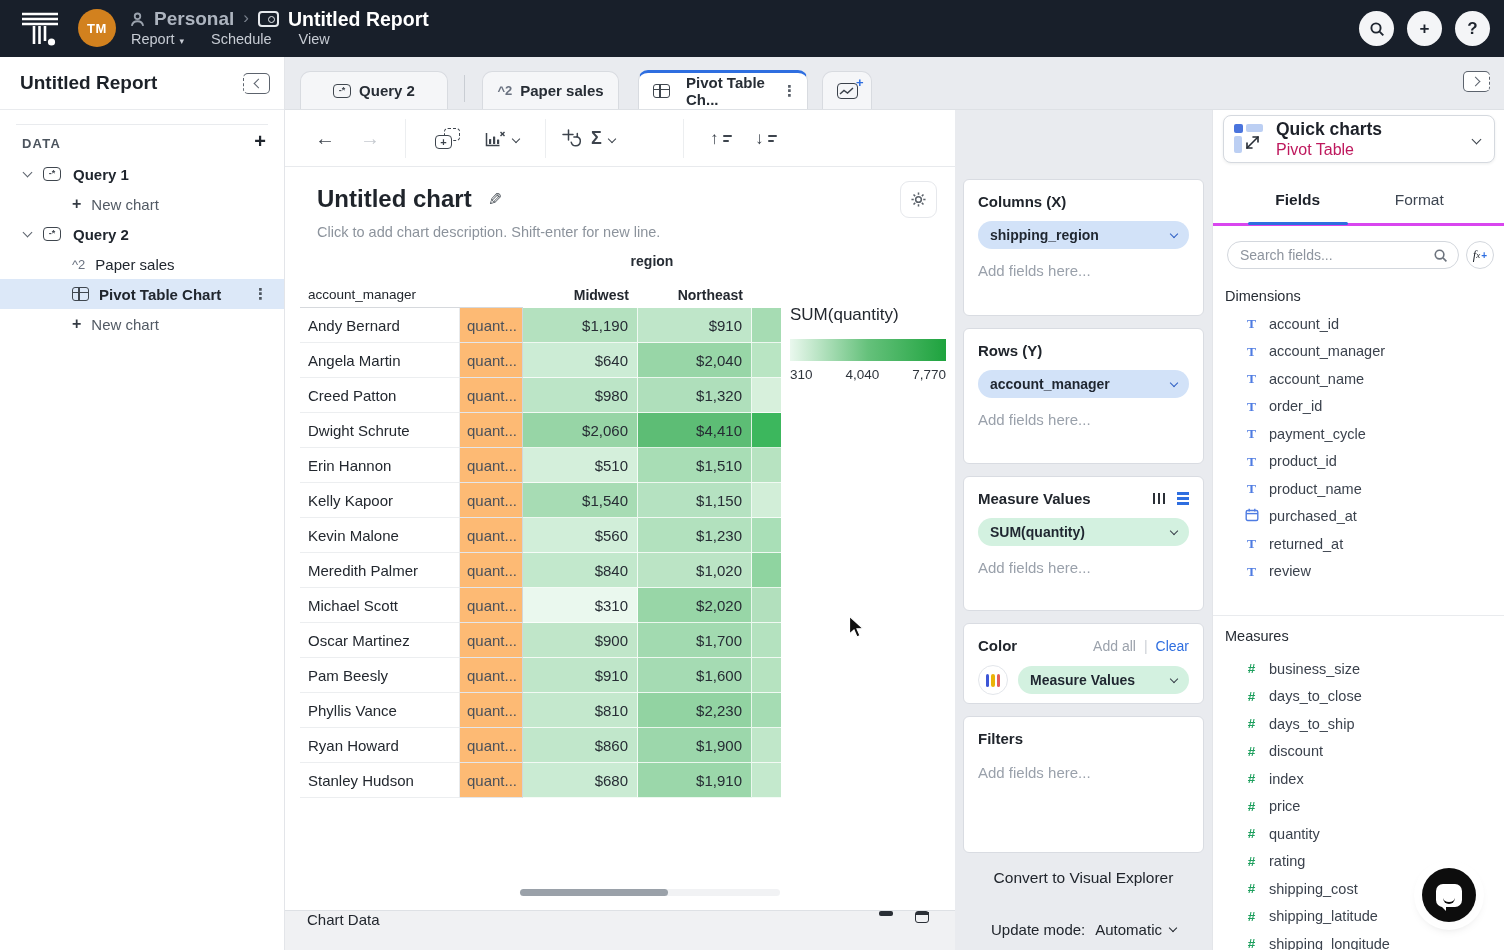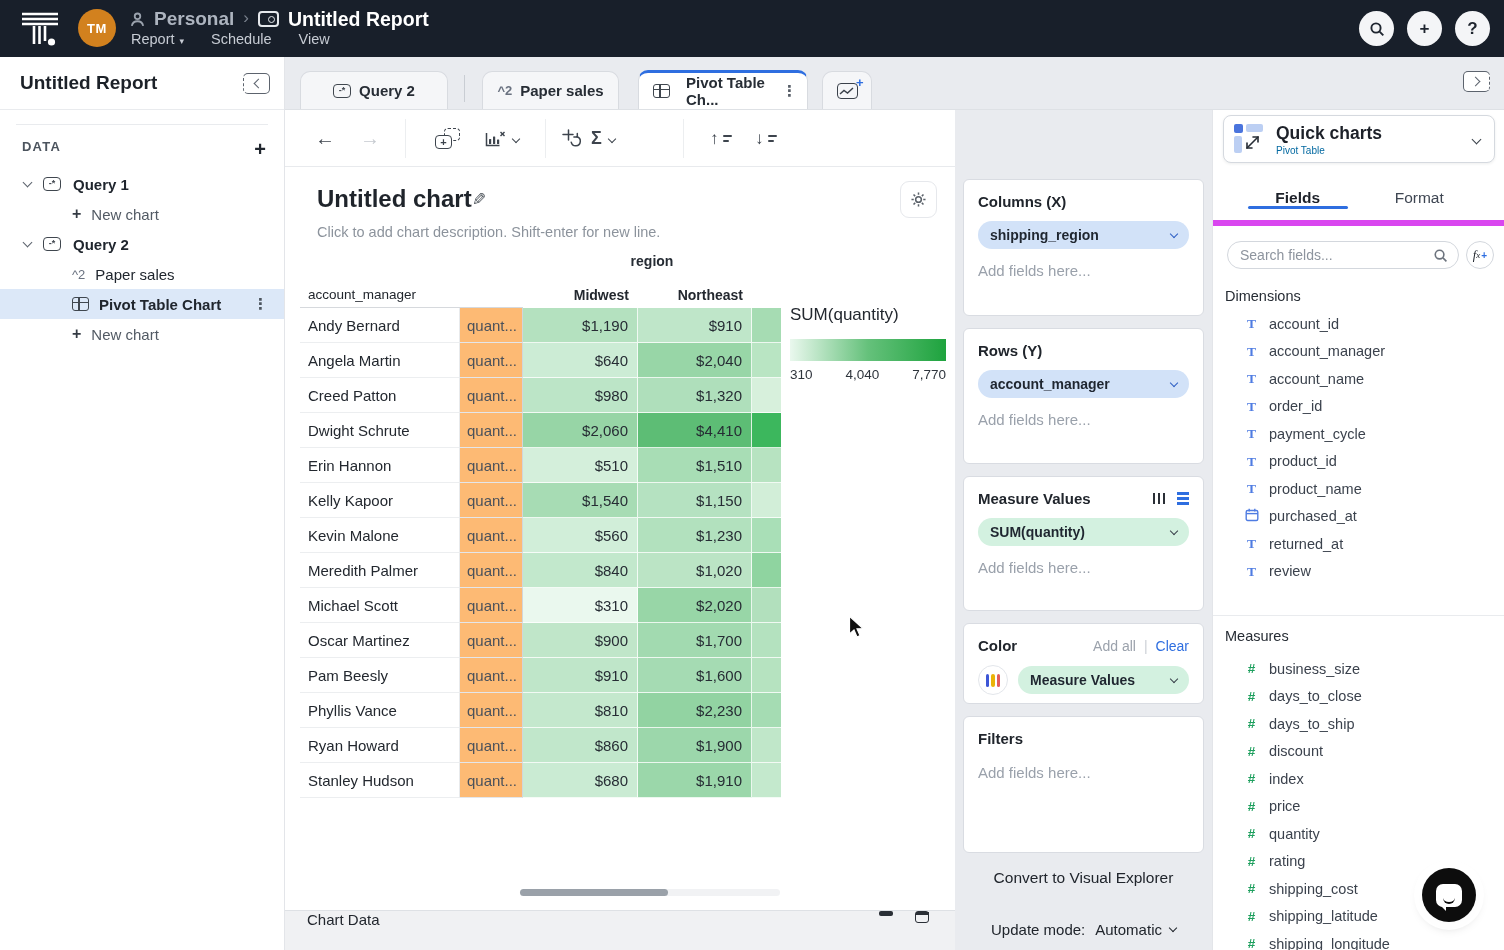--- a/index.html
+++ b/index.html
@@ -28,21 +28,21 @@
   .sb-title{font-size:19px;font-weight:700;color:#1c2128;}
   .panelbox{width:27px;height:21px;border:1.5px solid #5c636d;border-radius:5px;display:flex;align-items:center;justify-content:center;background:#fff;cursor:pointer;}
   .panelbox.pl{border-left-style:dashed;}
   .panelbox.pr{border-right-style:dashed;}
   .chev{display:inline-block;width:7px;height:7px;border-right:1.8px solid currentColor;border-bottom:1.8px solid currentColor;transform:rotate(45deg);}
   .chev.left{transform:rotate(135deg);margin-left:3px;}
   .chev.right{transform:rotate(-45deg);margin-right:3px;}
   .chev.down{margin-top:-4px;}
   .addnb{margin-top:16px;height:30px;display:flex;align-items:center;gap:12px;padding-left:22px;font-size:15.5px;font-weight:700;color:#1d232c;cursor:pointer;}
   .sb-divider{margin:14px 16px 0;border-top:1px solid #e9ebee;}
-  .data-row{margin-top:14px;height:22px;display:flex;align-items:flex-start;justify-content:space-between;padding:0 18px 0 22px;}
+  .data-row{margin-top:4px;height:22px;display:flex;align-items:flex-end;justify-content:space-between;padding:0 18px 0 22px;}
   .data-label{font-size:13px;font-weight:700;color:#4c545e;letter-spacing:1.2px;}
   .data-plus{font-size:20px;font-weight:600;color:#20262e;cursor:pointer;line-height:20px;}
   .tree{margin-top:8px;}
   .trow{height:30px;display:flex;align-items:center;font-size:15px;color:#20262e;cursor:pointer;position:relative;}
   .trow .tchev{color:#5c636d;margin-left:24px;}
   .trow.parent{gap:12px;font-weight:700;}
   .trow.child{padding-left:72px;gap:10px;}
   .trow .newplus{font-size:16px;font-weight:700;color:#343b44;}
   .trow .newtxt{font-weight:400;color:#525a64;}
   .badge2{font-size:13px;color:#6a7280;}
@@ -74,21 +74,21 @@
   .addch .front{position:absolute;left:0;bottom:0;width:17px;height:14px;border:1.5px solid #3d444d;border-radius:4px;background:#fff;font-size:11px;line-height:12px;text-align:center;color:#3d444d;font-weight:700;}
   .sigma{font-size:18px;font-weight:600;}
   .dd-chev{color:#3d444d;margin-left:7px;width:6px;height:6px;border-width:1.6px;}
   .sortbars{display:flex;flex-direction:column;gap:3px;margin-left:4px;}
   .sortbars i{height:2px;background:#3d444d;border-radius:1px;display:block;}
   .sortbars i:first-child{width:9px;}
   .sortbars i:last-child{width:6px;}
 
   
   .main{position:absolute;left:285px;top:167px;width:670px;height:743px;background:#fff;}
-  .title-row{position:absolute;left:32px;top:18px;display:flex;align-items:center;}
+  .title-row{position:absolute;left:32px;top:18px;display:flex;align-items:center;gap:16px;}
   .chart-title{font-size:24px;font-weight:600;color:#1f242b;}
   .pencil{font-size:17px;color:#4a5158;transform:scaleX(-1);cursor:pointer;}
   .gear-btn{position:absolute;right:18px;top:14px;width:37px;height:37px;border:1px solid #e6e8ec;border-radius:9px;background:#fff;display:flex;align-items:center;justify-content:center;cursor:pointer;}
   .chart-desc{position:absolute;left:32px;top:57px;font-size:14.5px;color:#8c939c;cursor:text;}
   .region-label{position:absolute;left:238px;top:86px;width:258px;text-align:center;font-size:14px;font-weight:600;color:#262c34;}
   .ptable{position:absolute;left:15px;top:114px;}
   .pthead{display:flex;height:27px;}
   .pth-left{width:223px;font-size:13.5px;color:#21262d;padding-left:8px;display:flex;align-items:center;border-bottom:1px solid #d6d9dd;}
   .pth{display:flex;align-items:center;justify-content:flex-end;padding-right:9px;font-size:14px;font-weight:600;color:#23282f;}
   .prow{display:flex;height:35px;}
@@ -144,23 +144,23 @@
   
   .fpanel{position:absolute;left:1212px;top:110px;width:292px;height:840px;background:#fff;border-left:1px solid #e3e5e9;overflow:hidden;}
   .qc-card{position:absolute;left:10px;top:5px;width:272px;height:48px;border:1px solid #d5d9df;border-radius:8px;box-shadow:0 1px 3px rgba(28,33,40,.08);background:#fff;display:flex;align-items:center;gap:12px;padding:0 14px 0 10px;cursor:pointer;z-index:2;}
   .qc-icon{width:30px;height:30px;position:relative;flex:0 0 auto;}
   .qc-icon .a{position:absolute;left:0;top:0;width:9px;height:9px;background:#4a74dd;border-radius:2px;}
   .qc-icon .b{position:absolute;left:12px;top:0;width:17px;height:8px;background:#bccff3;border-radius:2px;}
   .qc-icon .c{position:absolute;left:0;top:12px;width:8px;height:17px;background:#bccff3;border-radius:2px;}
   .qc-icon svg{position:absolute;left:9px;top:9px;}
   .qc-text{display:flex;flex-direction:column;}
   .qc-title{font-size:17.5px;font-weight:700;color:#1d2129;}
-  .qc-sub{font-size:10px;color:#0369a1;margin-top:1px;}
+  .qc-sub{font-size:16px;color:#be185d;margin-top:1px;}
   .qc-chev{margin-left:auto;color:#3a414a;}
-  .ftabs{position:absolute;left:0;top:66px;width:100%;height:50px;border-bottom:6px solid #d946ef;display:flex;padding:0 24px;align-items:center;}
+  .ftabs{position:absolute;left:0;top:66px;width:100%;height:50px;border-bottom:3px solid #d946ef;display:flex;padding:0 24px;}
   .ftab{flex:1;display:flex;align-items:center;justify-content:center;font-size:15.5px;color:#3e4652;position:relative;cursor:pointer;}
   .ftab.active{font-weight:700;color:#1d2129;}
   .ftab.active::after{content:"";position:absolute;left:50%;transform:translateX(-50%);bottom:-2px;width:100px;height:3px;background:#2e6ee0;border-radius:2px;}
   .fsearch{position:absolute;left:14px;top:131px;width:232px;height:28px;border:1px solid #d3d7dd;border-radius:14px;display:flex;align-items:center;gap:8px;padding:0 10px 0 12px;background:#fff;}
   .fsearch input{border:none;outline:none;flex:1;font-size:14px;color:#333;background:transparent;font-family:inherit;min-width:0;}
   .fsearch input::placeholder{color:#8d949e;}
   .fxbtn{position:absolute;right:10px;top:131px;width:28px;height:28px;border:1px solid #d3d7dd;border-radius:50%;background:#fff;display:flex;align-items:center;justify-content:center;cursor:pointer;font-family:"Liberation Serif","DejaVu Serif",serif;font-style:italic;font-size:12.5px;color:#20262e;}
   .fxbtn sup{color:#2e6ee0;font-weight:700;font-style:normal;font-size:10px;margin-left:1px;font-family:"Liberation Sans","DejaVu Sans",sans-serif;}
   .fsection{position:absolute;left:12px;font-size:14.5px;color:#262c34;}
   .dlist,.mlist{position:absolute;left:0;width:100%;}

